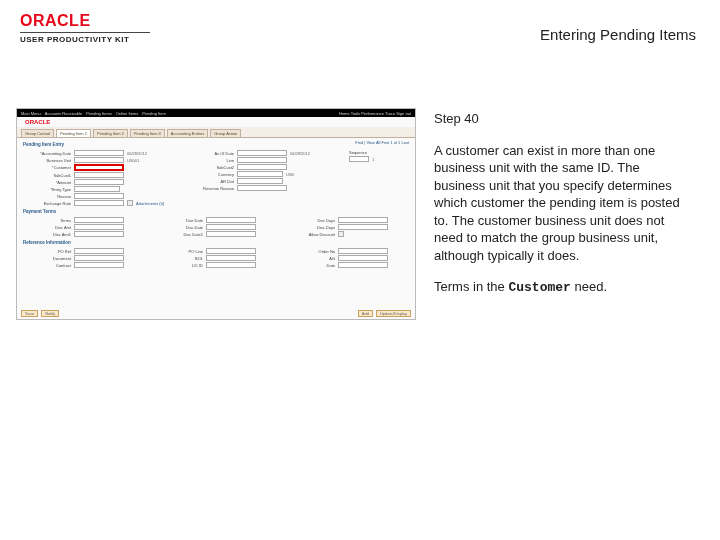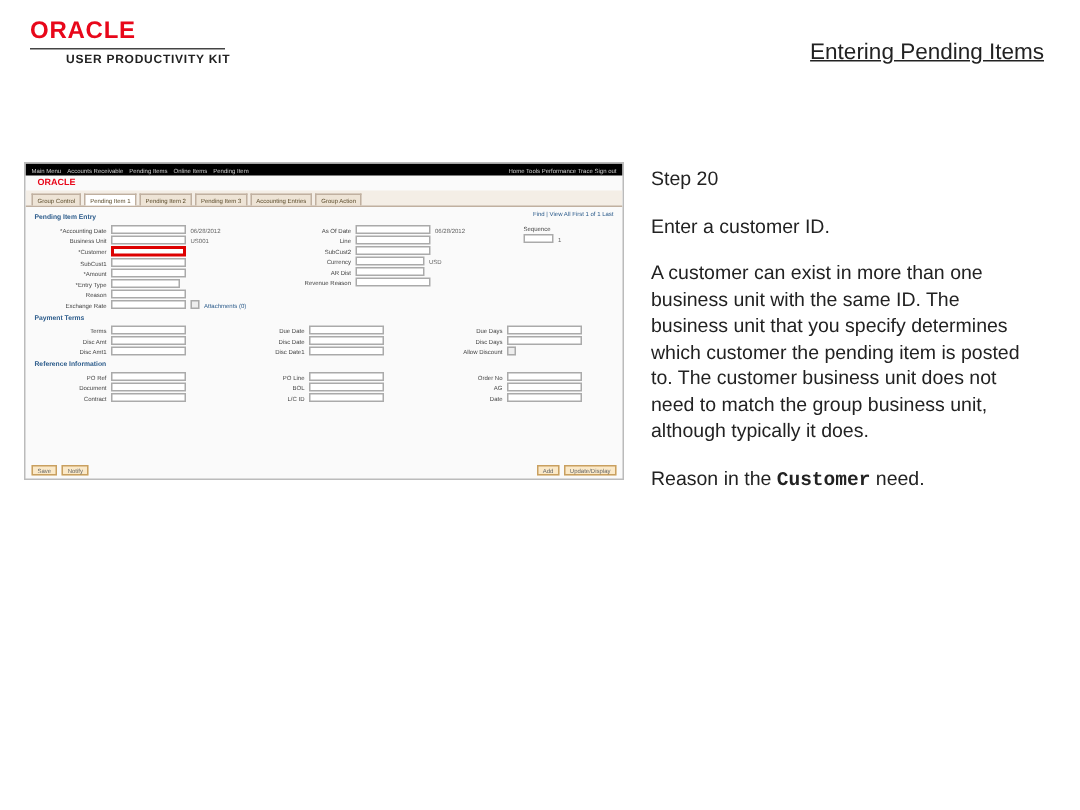--- a/index.html
+++ b/index.html
@@ -29,29 +29,27 @@
     border: none;
     border-top: 1px solid #444;
     margin: 2px 0 2px 0;
     width: 130px;
   }
   .upk {
     font-size: 8px;
     letter-spacing: 0.5px;
     color: #222;
     font-weight: bold;
-    margin-left: 24px;
   }
   .page-title {
     position: absolute;
     top: 26px;
     right: 24px;
     font-size: 15px;
     color: #222;
-    text-decoration: underline;
   }
 
   
   .thumb {
     position: absolute;
     top: 108px;
     left: 16px;
     width: 400px;
     height: 212px;
     border: 1px solid #bbb;
@@ -351,19 +349,18 @@
   <div class="thumb-bottom">
     <span class="btn-y">Save</span>
     <span class="btn-y">Notify</span>
     <span style="margin-left:auto"></span>
     <span class="btn-y">Add</span>
     <span class="btn-y">Update/Display</span>
   </div>
 </div>
 
 <div class="instructions">
-  <p>Step 20</p>
-  <p>Enter a customer ID.</p>
+  <p>Step 40</p>
   <p>A customer can exist in more than one business unit with the same ID. The business unit that you specify determines which customer the pending item is posted to. The customer business unit does not need to match the group business unit, although typically it does.</p>
   <p class="click-line">
-    <span>Reason in the </span><b>Customer</b><span> need.</span>
+    <span>Terms in the </span><b>Customer</b><span> need.</span>
   </p>
 </div>
 
 </body></html>

